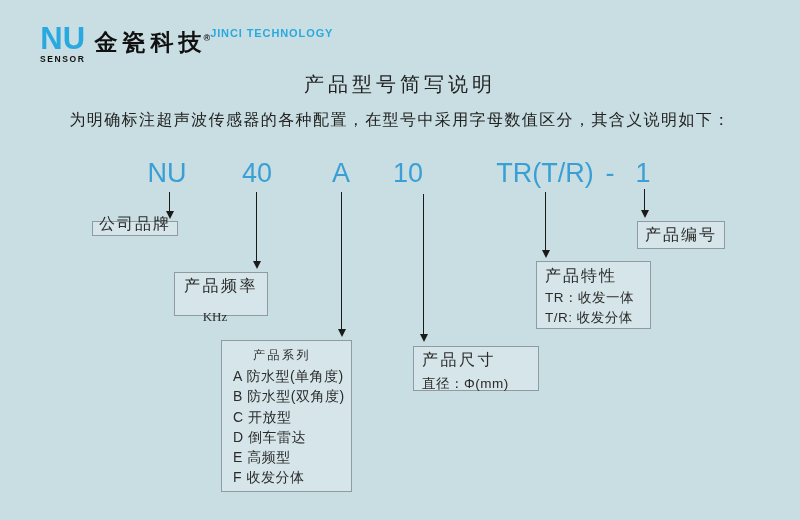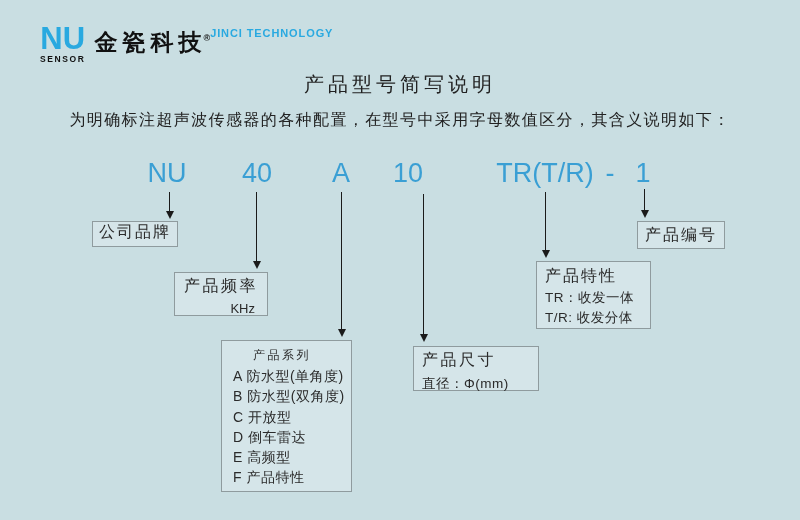--- a/index.html
+++ b/index.html
@@ -34,33 +34,33 @@
     border-top:8px solid #1a1a1a;}
   .arrow-nu {left:169px;top:192px;height:19px;}
   .arrow-40 {left:256px;top:192px;height:69px;}
   .arrow-a  {left:341px;top:192px;height:137px;}
   .arrow-10 {left:423px;top:194px;height:140px;}
   .arrow-tr {left:545px;top:192px;height:58px;}
   .arrow-1  {left:644px;top:189px;height:21px;}
   
   .box{position:absolute;box-sizing:border-box;border:1px solid #8f9b9e;
        background:#d5e5e9;color:#2b2b2b;}
-  .box-brand {left:92px; top:221px;width:86px; height:26px;
-              display:flex;align-items:flex-start;justify-content:center;}
+  .box-brand {left:92px; top:221px;width:86px; height:15px;
+              display:flex;align-items:flex-end;justify-content:center;}
   .box-freq  {left:174px;top:272px;width:94px; height:44px;padding-top:3px;}
   .box-series{left:221px;top:340px;width:131px;height:152px;padding-top:4px;}
   .box-size  {left:413px;top:346px;width:126px;height:45px;padding:3px 0 0 8px;}
   .box-feat  {left:536px;top:261px;width:115px;height:68px;padding:4px 0 16px 8px;}
   .box-num   {left:637px;top:221px;width:88px; height:28px;
               display:flex;align-items:center;justify-content:center;}
   .box-title{font-size:16px;letter-spacing:2.5px;white-space:nowrap;}
   .box-brand .box-title,.box-num .box-title{letter-spacing:2px;}
   .box-freq .box-title{text-align:center;}
-  .freq-unit{font-size:13px;text-align:right;padding-right:12px;margin-top:4px;
-             font-family:Liberation Sans, sans-serif;}
+  .freq-unit{font-size:13px;text-align:center;padding-right:12px;margin-top:12px;
+             font-family:Liberation Serif, serif;}
   .series-title{font-size:12px;letter-spacing:2.5px;text-align:center;padding-right:9px;line-height:21px;}
   .series-item{font-size:14px;letter-spacing:0.5px;padding-left:11px;line-height:20.3px;white-space:nowrap;}
   .size-desc,.feat-line{font-size:13.5px;letter-spacing:0.5px;line-height:19px;margin-top:3px;white-space:nowrap;}
   .feat-line{margin-top:1px;}
   .box-feat .box-title{letter-spacing:2px;}
 </style>
 </head>
 <body>
 
 <div class="canvas">
@@ -103,21 +103,21 @@
     <div class="freq-unit">KHz</div>
   </div>
 
   <div class="box box-series">
     <div class="series-title">产品系列</div>
     <div class="series-item">A 防水型(单角度)</div>
     <div class="series-item">B 防水型(双角度)</div>
     <div class="series-item">C 开放型</div>
     <div class="series-item">D 倒车雷达</div>
     <div class="series-item">E 高频型</div>
-    <div class="series-item">F 产品特性</div>
+    <div class="series-item">F 收发分体</div>
   </div>
 
   <div class="box box-size">
     <div class="box-title">产品尺寸</div>
     <div class="size-desc">直径：Φ(mm)</div>
   </div>
 
   <div class="box box-feat">
     <div class="box-title">产品特性</div>
     <div class="feat-line">TR：收发一体</div>

